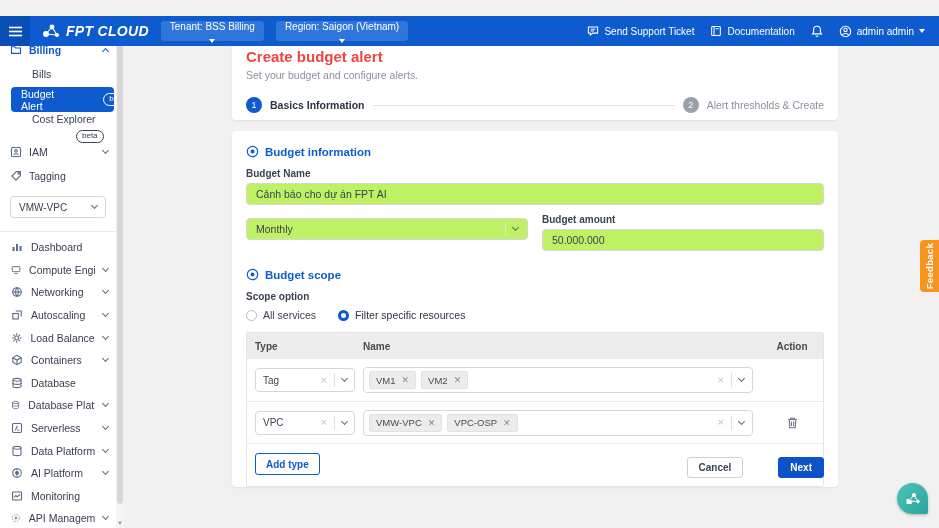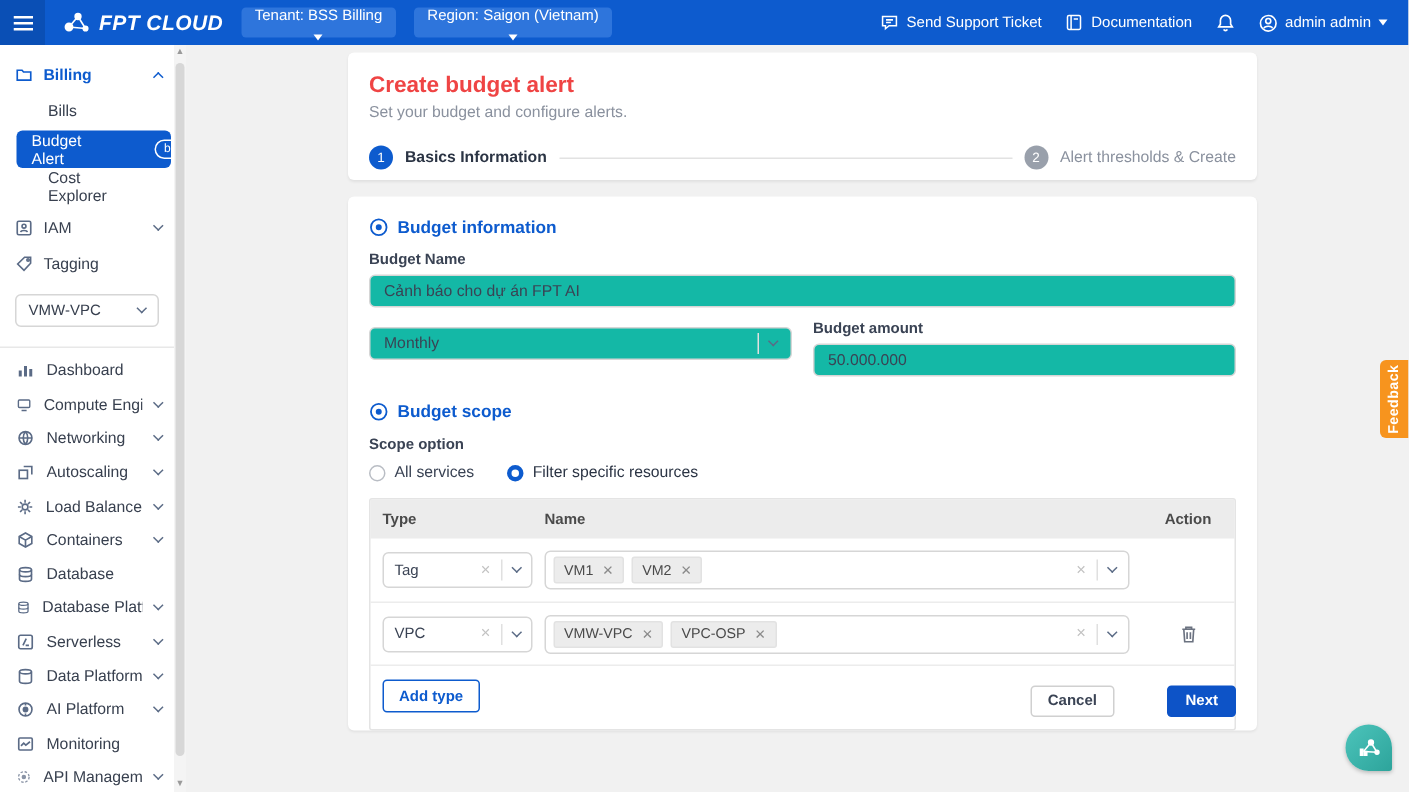--- a/index.html
+++ b/index.html
@@ -1,20 +1,20 @@
 <!DOCTYPE html>
 <html><head>
 <meta charset="utf-8">
 <style>
   * { margin:0; padding:0; box-sizing:border-box; }
   html,body { width:939px; height:528px; overflow:hidden; font-family:"Liberation Sans", sans-serif; background:#f1f1f1; }
   .stage { position:relative; width:939px; height:528px; }
 
   
-  .topbar { position:absolute; left:0; top:0; width:939px; height:30px; background:#0d5bce; display:flex; align-items:center; color:#fff; z-index:30; }
+  .topbar { position:absolute; left:0; top:16px; width:939px; height:30px; background:#0d5bce; display:flex; align-items:center; color:#fff; z-index:30; }
   .burger { width:30px; height:30px; background:#0a4fb5; display:flex; align-items:center; justify-content:center; cursor:pointer; flex:0 0 auto; }
   .logo { display:flex; align-items:center; gap:6px; margin-left:12px; }
   .logo-text { font-size:14px; font-weight:bold; letter-spacing:.3px; font-style:italic; }
   .tb-btn { background:#2e75dc; border-radius:3px; height:20px; display:flex; align-items:center; gap:7px; padding:0 9px; font-size:10px; margin-left:12px; cursor:pointer; white-space:nowrap;flex-direction:column; }
   .caret-down { width:0; height:0; border-left:3.5px solid transparent; border-right:3.5px solid transparent; border-top:4px solid #fff; }
   .tb-right { margin-left:auto; display:flex; align-items:center; gap:16px; padding-right:14px; }
   .tb-link { display:flex; align-items:center; gap:5px; font-size:10px; cursor:pointer; white-space:nowrap; }
   .tb-icon { display:flex; align-items:center; }
 
   
@@ -48,21 +48,21 @@
   .step-circle { width:16px; height:16px; border-radius:50%; color:#fff; font-size:9px; display:flex; align-items:center; justify-content:center; flex:0 0 auto; }
   .step-circle.on { background:#0d5bce; }
   .step-circle.off { background:#99a0ab; }
   .step-label { font-size:10.5px; font-weight:bold; color:#2b3444; white-space:nowrap; }
   .step-label.off { color:#8a919e; font-weight:normal; }
   .step-line { flex:1 1 auto; height:1px; background:#e2e2e2; }
 
   .card-form { top:101px; height:356px; padding:14px; }
   .sec-head { display:flex; align-items:center; gap:6px; color:#0d5bce; font-size:11.5px; font-weight:bold; }
   .field-label { font-size:10px; color:#3a4354; margin-top:10px; font-weight:bold; }
-  .input { margin-top:4px; height:22px; border:1px solid #d6d6d6; border-radius:4px; display:flex; align-items:center; padding:0 9px; font-size:10.5px; color:#3a4354; background:#14b8a6;text-align:right; }
+  .input { margin-top:4px; height:22px; border:1px solid #d6d6d6; border-radius:4px; display:flex; align-items:center; padding:0 9px; font-size:10.5px; color:#3a4354; background:#bef264;text-align:right; }
   .two-col { display:flex; gap:14px; margin-top:9px; }
   .col { flex:1 1 0; }
   .select { justify-content:space-between; cursor:pointer; }
   .sel-right { display:flex; align-items:center; gap:7px; color:#b6b6b6; }
   .sel-divider { width:1px; height:14px; background:#e0e0e0; }
   .clear-x { font-size:11px; color:#c2c2c2; line-height:1; cursor:pointer; }
 
   .radio-row { display:flex; align-items:center; gap:22px; margin-top:7px; }
   .radio { display:flex; align-items:center; gap:6px; font-size:10.5px; color:#3a4354; cursor:pointer; }
   .rdot { width:11px; height:11px; border-radius:50%; border:1px solid #b9bdc4; background:#fff; flex:0 0 auto; }
@@ -176,21 +176,21 @@
       <span class="lbl">Billing</span>
       <span class="chev up"></span>
     </div>
     <div class="sb-sub">
       <span>Bills</span>
     </div>
     <div class="sb-selected">
       <span>Budget Alert</span>
       <span class="pill">beta</span>
     </div>
-    <div class="sb-sub" style="gap:5px; display:flex; align-items:flex-start;">
+    <div class="sb-sub" style="gap:5px; display:flex; align-items:flex-start;flex-direction:column;">
       <span>Cost Explorer</span>
       <span class="pill" style="color:#38404f;">beta</span>
     </div>
     <div class="sb-row" style="margin-top:3px;">
       <svg width="12" height="12" viewBox="0 0 12 12" fill="none" stroke="#5b6b86" stroke-width="1.1">
           <rect x="1.5" y="1.5" width="9" height="9" rx="1"></rect>
           <circle cx="6" cy="4.8" r="1.3"></circle>
           <path d="M3.8 8.8c.3-1.5 4.1-1.5 4.4 0"></path>
         </svg>
       <span class="lbl">IAM</span>

